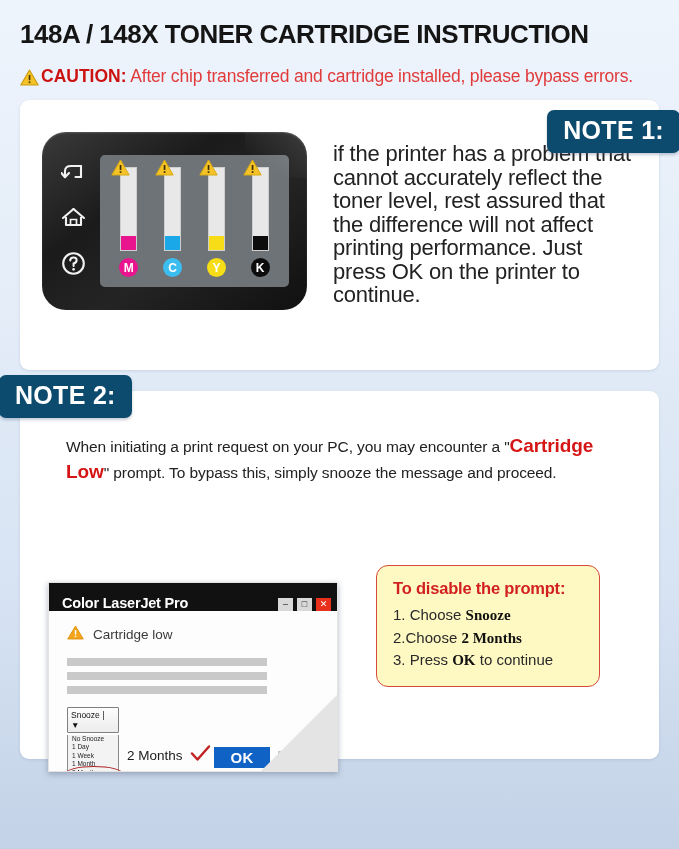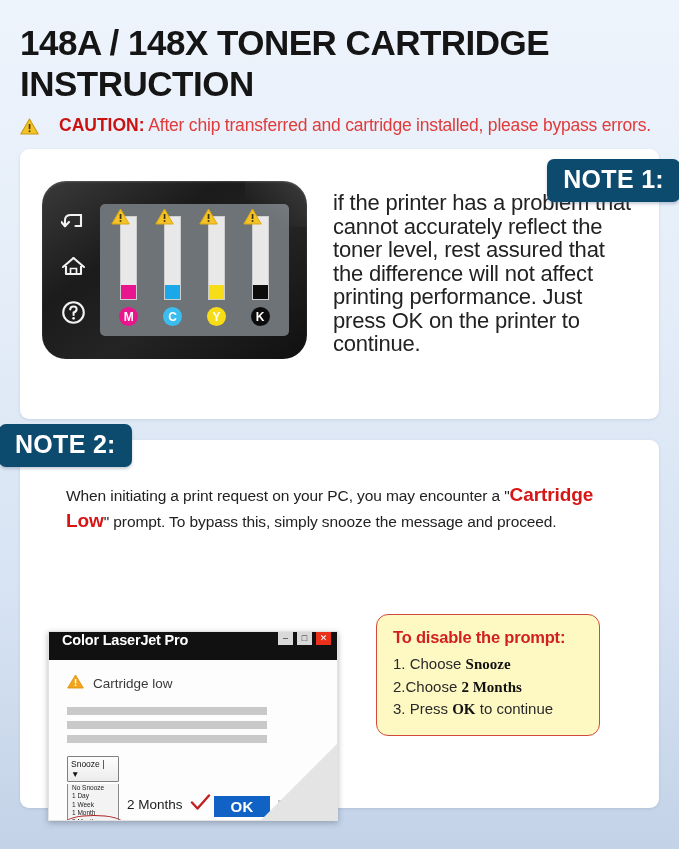--- a/index.html
+++ b/index.html
@@ -17,33 +17,33 @@
     position: relative;
     width: 679px;
     height: 849px;
     box-sizing: border-box;
     padding: 0 20px;
   }
 
   
   .title {
     margin: 0;
-    padding-top: 22px;
-    font-size: 35px;
+    padding-top: 14px;
+    font-size: 26px;
     line-height: 41px;
     font-weight: bold;
     letter-spacing: -0.5px;
     color: #151515;
     font-family: "Liberation Sans", sans-serif;
   }
   .caution-row {
     display: flex;
     align-items: flex-start;
     margin-top: 11px;
-    gap: 20px;
+    gap: 2px;
   }
   .warn-tri {
     flex: 0 0 auto;
     margin-top: 3px;
   }
   .caution-text {
     font-size: 17.5px;
     line-height: 20px;
     color: #e03a3a;
     letter-spacing: -0.2px;
@@ -218,21 +218,21 @@
     background: #fdfdfd;
     box-shadow: 0 2px 6px rgba(60,70,90,0.38);
     overflow: hidden;
     box-sizing: border-box;
     border: 1px solid #e3e3e3;
   }
   .dlg-title {
     height: 28px;
     background: #111111;
     display: flex;
-    align-items: flex-start;
+    align-items: flex-end;
     padding: 0 6px 0 13px;
   }
   .dlg-title-text {
     color: #ffffff;
     font-weight: bold;
     font-size: 14.5px;
     flex: 1 1 auto;
     letter-spacing: -0.2px;
   }
   .dlg-btn {

